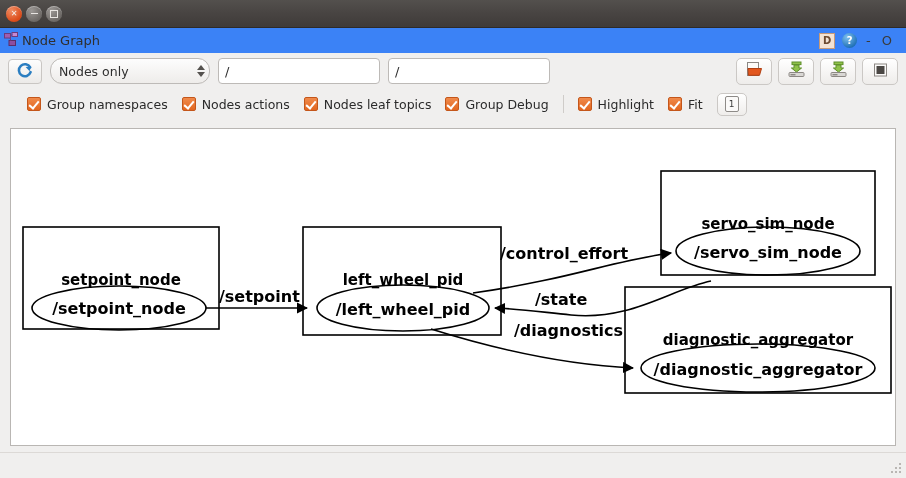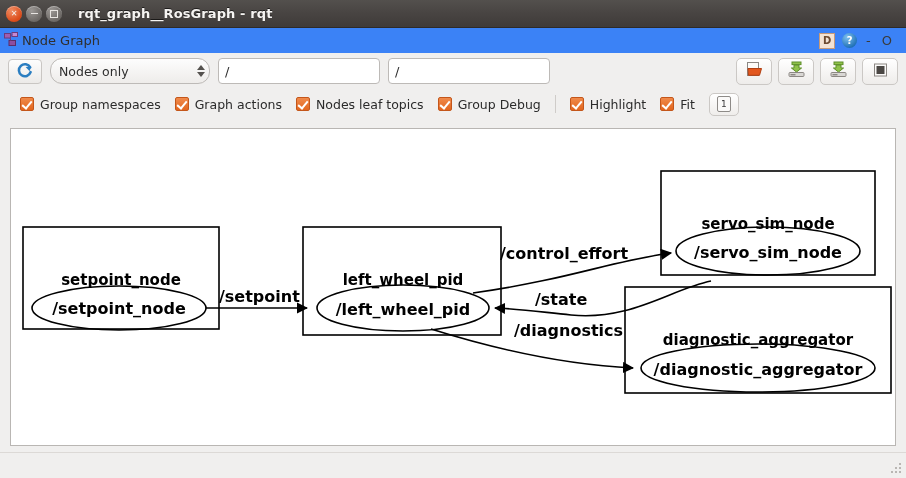--- a/index.html
+++ b/index.html
@@ -160,21 +160,21 @@
     display: flex; align-items: center; justify-content: center;
     box-sizing: border-box;
   }
 
   
   .checkrow {
     position: absolute;
     left: 0; top: 91px;
     width: 906px; height: 26px;
     display: flex; align-items: center;
-    padding: 0 20px;
+    padding: 0 27px;
     box-sizing: border-box;
     gap: 14px;
   }
   .chk { display: flex; align-items: center; gap: 6px; }
   .chkbox {
     width: 14px; height: 14px;
     border-radius: 2px;
     background: linear-gradient(to bottom, #f08a4b, #e2661f);
     border: 1px solid #c4561a;
     position: relative;
@@ -255,21 +255,20 @@
       <span class="wbtn close">
           <span class="g">✕</span>
         </span>
       <span class="wbtn min">
           <span class="dash"></span>
         </span>
       <span class="wbtn max">
           <span class="sq"></span>
         </span>
     </div>
-    <div class="title-text">rqt_graph__RosGraph - rqt</div>
   </div>
 
   <div class="dockbar">
     <div class="dock-title">
       <span>
         <svg width="15" height="15" viewBox="0 0 15 15">
           <rect x="0.5" y="1.5" width="6" height="4.5" fill="#a05fb0" stroke="#6d3a7c"></rect>
           <rect x="8" y="0.5" width="5.5" height="4" fill="#c58ad2" stroke="#6d3a7c"></rect>
           <rect x="5" y="8.5" width="6.5" height="5" fill="#8c4ea0" stroke="#5a2d68"></rect>
           <path d="M6.5 4 L8 2.5 M6 6 L7 9" stroke="#6d3a7c" fill="none"></path>
@@ -350,21 +349,21 @@
     </div>
   </div>
 
   <div class="checkrow">
     <div class="chk">
       <span class="chkbox"></span>
       <span class="lbl">Group namespaces</span>
     </div>
     <div class="chk">
       <span class="chkbox"></span>
-      <span class="lbl">Graph actions</span>
+      <span class="lbl">Nodes actions</span>
     </div>
     <div class="chk">
       <span class="chkbox"></span>
       <span class="lbl">Nodes leaf topics</span>
     </div>
     <div class="chk">
       <span class="chkbox"></span>
       <span class="lbl">Group Debug</span>
     </div>
     <div class="vsep"></div>

